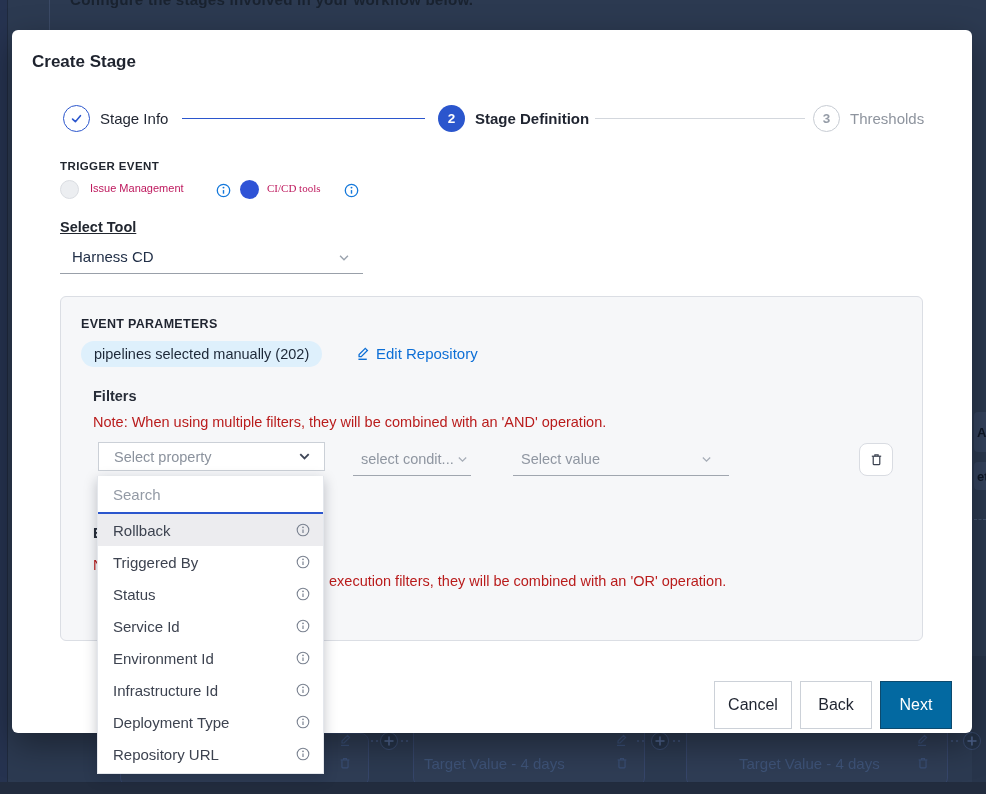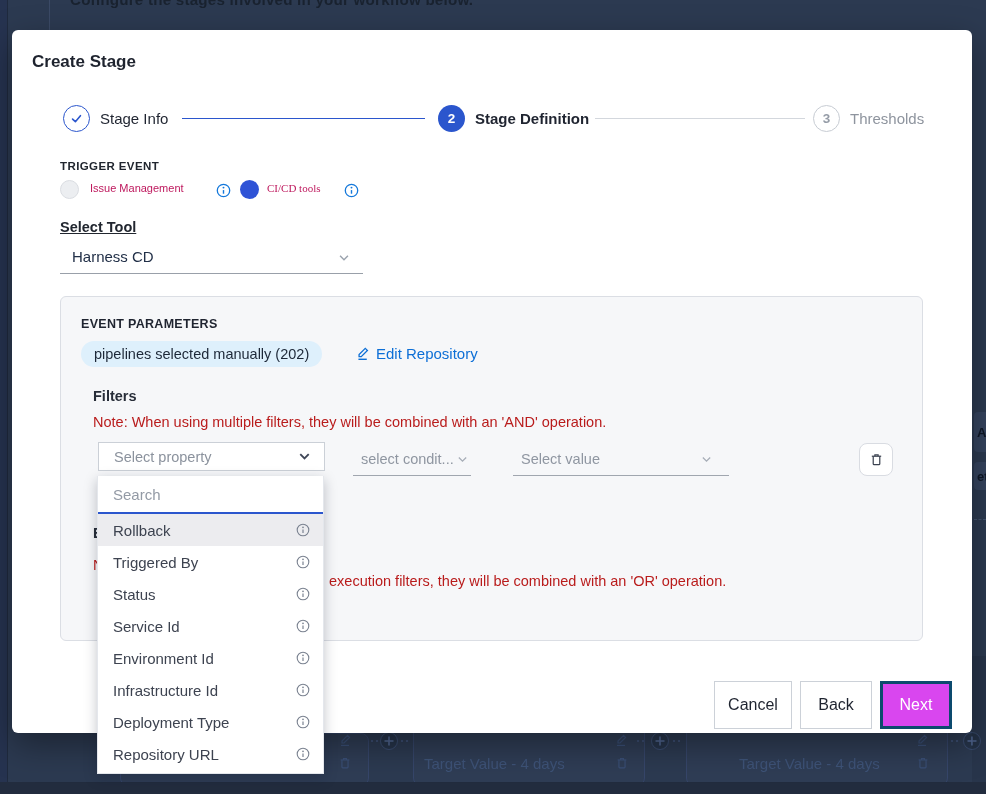--- a/index.html
+++ b/index.html
@@ -57,21 +57,21 @@
   .prop-control { width:227px; height:29px; background:#fff; border:1px solid #cbd0d7; display:flex; align-items:center; justify-content:space-between; padding:0 12px 0 15px; }
   .prop-control span { font-size:14.5px; color:#8b929d; }
   .mini-select { border-bottom:1px solid #a0a6af; display:flex; align-items:center; justify-content:space-between; }
   .mini-select span { font-size:14.5px; color:#8f96a1; padding-left:8px; white-space:nowrap; overflow:hidden; }
   .trash-btn { width:34px; height:33px; background:#fff; border:1px solid #d9dce2; border-radius:8px; display:flex; align-items:center; justify-content:center; cursor:pointer; }
   .clip-sliver { width:6px; overflow:hidden; white-space:nowrap; }
 
   
   .btn { height:48px; border-radius:0; display:flex; align-items:center; justify-content:center; font-size:16px; cursor:pointer; }
   .btn-secondary { background:#fff; border:1px solid #ccd1d8; color:#1f2430; }
-  .btn-primary { background:#d946ef; color:#ffffff; border:3px solid #0c4a6e; }
+  .btn-primary { background:#0369a1; color:#ffffff; border:1px solid #0c4a6e; }
 
   
   .dropdown { left:97px; top:476px; width:227px; height:298px; background:#fff; z-index:50;
               border:1px solid #e4e7ec; border-top:none; box-shadow:0 4px 12px rgba(15,25,45,0.25); }
   .dd-search { height:38px; border-bottom:2px solid #2b56cd; display:flex; align-items:center; }
   .dd-search input { border:none; outline:none; width:100%; height:100%; padding-left:15px; font-size:15px; font-family:"Liberation Sans",sans-serif; color:#30384a; }
   .dd-search input::placeholder { color:#939aa5; }
   .dd-item { height:32px; display:flex; align-items:center; justify-content:space-between; padding:0 13px 0 15px; cursor:pointer; }
   .dd-item span { font-size:15px; color:#3d4350; }
   .dd-item.hl { background:#ececef; }

